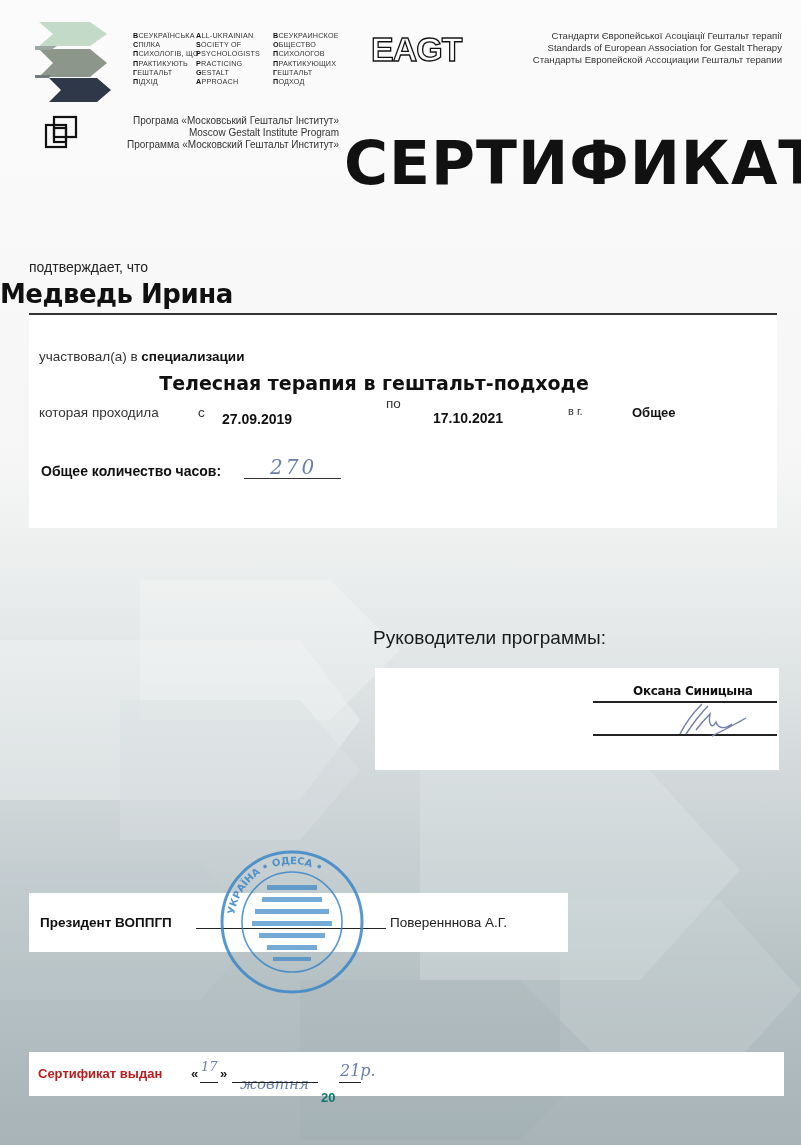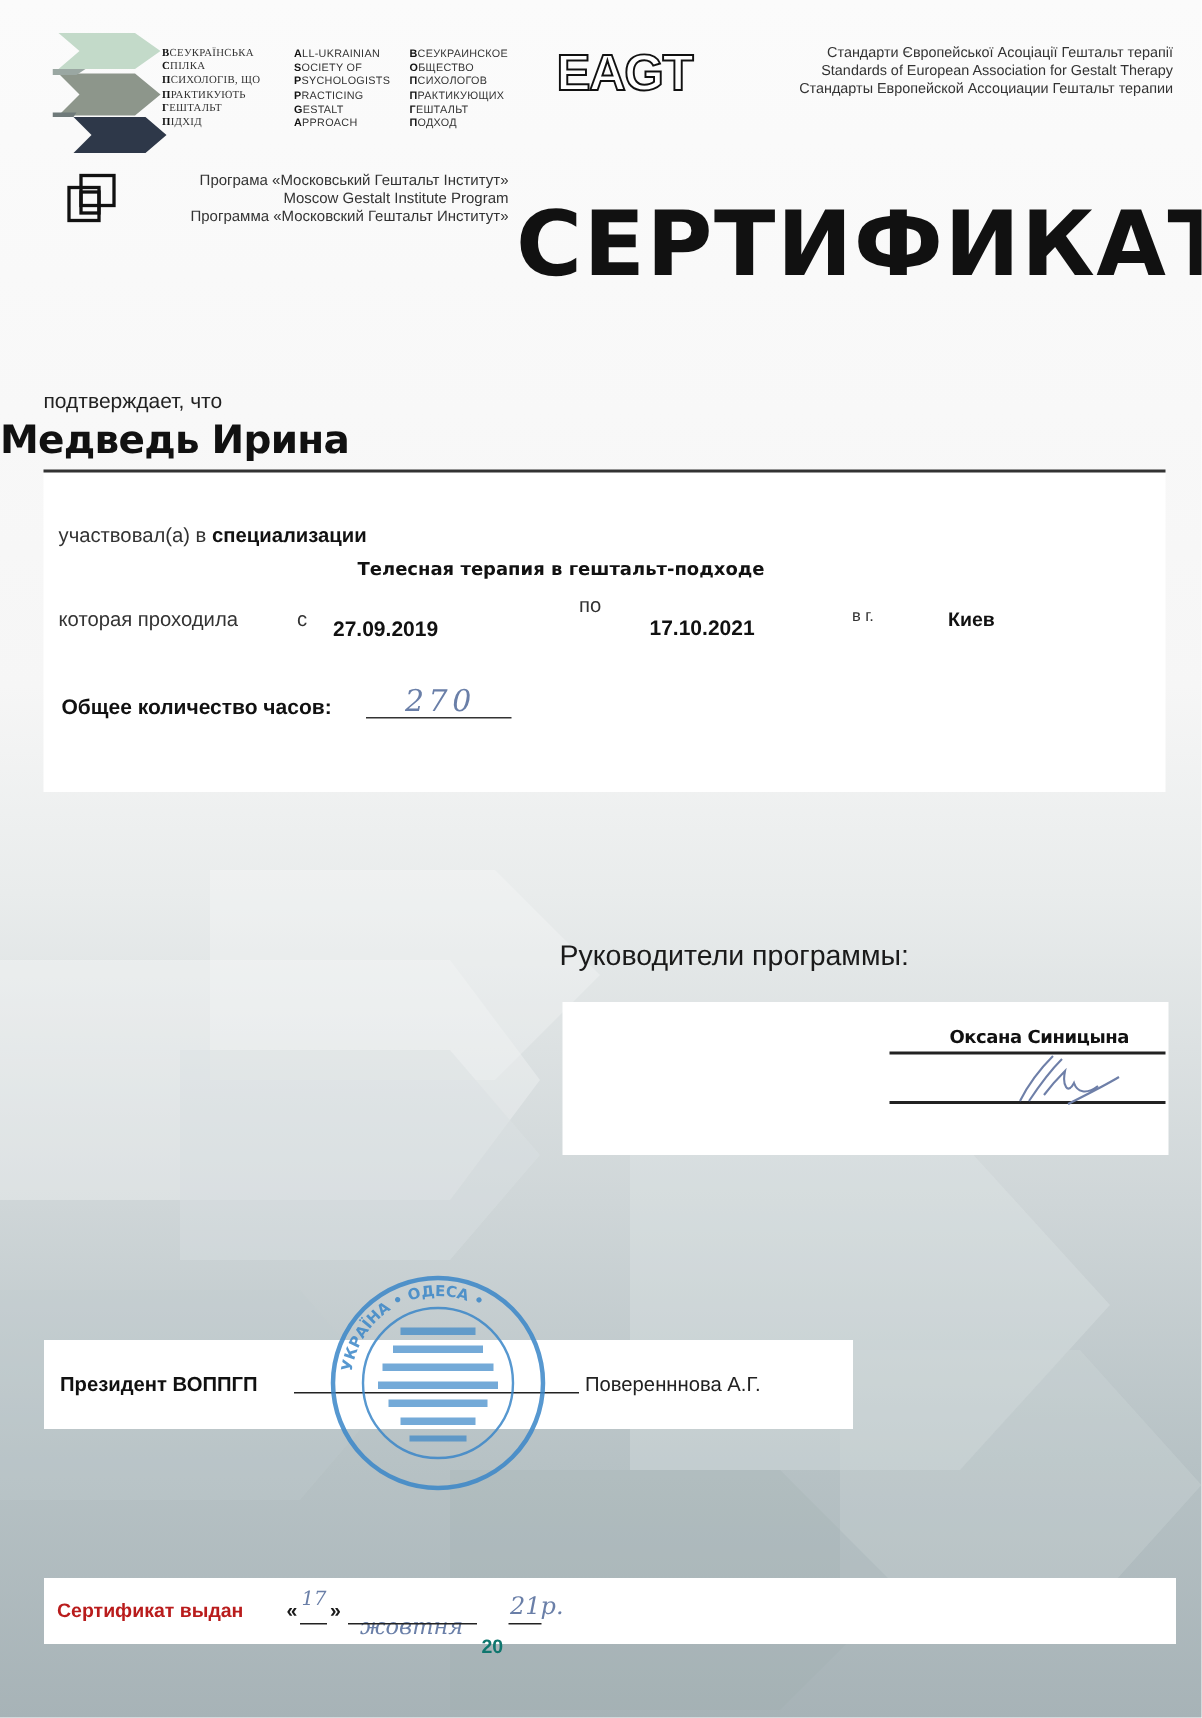--- a/index.html
+++ b/index.html
@@ -21,21 +21,21 @@
   .eagt-text { position:absolute; right:19px; top:30px; text-align:right; font-size:9.6px; line-height:12px; color:#333; z-index:2; }
   .mgi-text { position:absolute; right:462px; top:115px; text-align:right; font-size:10px; line-height:12.2px; color:#333; z-index:2; }
   .title { position:absolute; left:344px; top:128px; font-size:60px; font-weight:bold; color:#111; letter-spacing:1px; z-index:2; font-family:"DejaVu Sans", sans-serif; }
 
   .confirms { position:absolute; left:29px; top:259px; font-size:14px; color:#222; z-index:2; }
   .person-name { position:absolute; left:0; width:801px; text-align:left; top:279px; font-size:26px; font-weight:bold; color:#111; z-index:2; font-family:"DejaVu Sans", sans-serif; letter-spacing:-0.5px;}
   .name-line { position:absolute; left:29px; top:313px; width:748px; height:1.5px; background:#333; z-index:2; }
 
   .t13 { font-size:13.5px; color:#333; }
   .b14 { font-size:14px; font-weight:bold; color:#111; }
-  .spec-name { position:absolute; left:0; width:748px; text-align:center; top:372px; font-size:12px; font-weight:bold; color:#111; font-family:"DejaVu Sans", sans-serif; z-index:2; }
+  .spec-name { position:absolute; left:0; width:748px; text-align:center; top:372px; font-size:19px; font-weight:bold; color:#111; font-family:"DejaVu Sans", sans-serif; z-index:2; }
 
   .hours-line { position:absolute; left:244px; top:478px; width:97px; height:1px; background:#333; z-index:2; }
   .handwrite { font-family:"DejaVu Serif", serif; font-style:italic; color:#6a7fa8; }
 
   .sig-line { position:absolute; height:1.5px; background:#222; z-index:2; }
   .stamp { position:absolute; left:217px; top:847px; width:150px; height:150px; z-index:3; }
 </style>
 </head>
 <body>
 
@@ -52,21 +52,21 @@
 </svg>
 
 <svg class="abs z2" style="left:35px;top:20px;" width="80" height="85" viewBox="0 0 80 85">
   <polygon points="4,2 55,2 72,14 55,26 4,26 18,14" fill="#c3dac9"></polygon>
   <polygon points="4,29 55,29 72,43 55,57 4,57 18,43" fill="#8d968b"></polygon>
   <polygon points="14,58 62,58 76,70 62,82 14,82 26,70" fill="#2e3849"></polygon>
   <polygon points="0,26 22,26 16,30 0,30" fill="#9aa7a2"></polygon>
   <polygon points="0,55 16,55 14,58 0,58" fill="#6f7a7a"></polygon>
 </svg>
 
-<div class="org-col" style="left:108px;font-family:Liberation Serif, serif;">
+<div class="org-col" style="left:133px;">
   <div>Всеукраїнська</div>
   <div>Спілка</div>
   <div>Психологів, що</div>
   <div>Практикують</div>
   <div>Гештальт</div>
   <div>Підхід</div>
 </div>
 <div class="org-col" style="left:196px;">
   <div>All-Ukrainian</div>
   <div>Society of</div>
@@ -114,21 +114,21 @@
   <span>участвовал(а) в </span><span class="b14" style="font-size:13.5px;">специализации</span>
 </div>
 <div class="spec-name">Телесная терапия в гештальт-подходе</div>
 
 <div class="abs z2 t13" style="left:39px;top:405px;">которая проходила</div>
 <div class="abs z2 t13" style="left:198px;top:405px;">с</div>
 <div class="abs z2 b14" style="left:222px;top:411px;">27.09.2019</div>
 <div class="abs z2 t13" style="left:386px;top:396px;">по</div>
 <div class="abs z2 b14" style="left:433px;top:410px;">17.10.2021</div>
 <div class="abs z2" style="left:568px;top:405px;font-size:11px;color:#333;">в г.</div>
-<div class="abs z2 b14" style="left:632px;top:405px;font-size:13px;">Киев</div>
+<div class="abs z2 b14" style="left:632px;top:405px;font-size:13px;">Общее</div>
 
 <div class="abs z2 b14" style="left:41px;top:463px;">Общее количество часов:</div>
 <div class="hours-line"></div>
 <div class="abs z2 handwrite" style="left:270px;top:455px;font-size:20px;letter-spacing:3px;">270</div>
 
 <div class="abs z2" style="left:373px;top:627px;font-size:19px;color:#1a1a1a;">Руководители программы:</div>
 <div class="panel" style="left:375px;top:668px;width:404px;height:102px;"></div>
 <div class="abs z2" style="left:633px;top:684px;font-size:12px;font-weight:bold;color:#111;font-family:'DejaVu Sans',sans-serif;letter-spacing:-0.3px;">Оксана Синицына</div>
 <div class="sig-line" style="left:593px;top:701px;width:184px;"></div>
 <div class="sig-line" style="left:593px;top:734px;width:184px;"></div>

